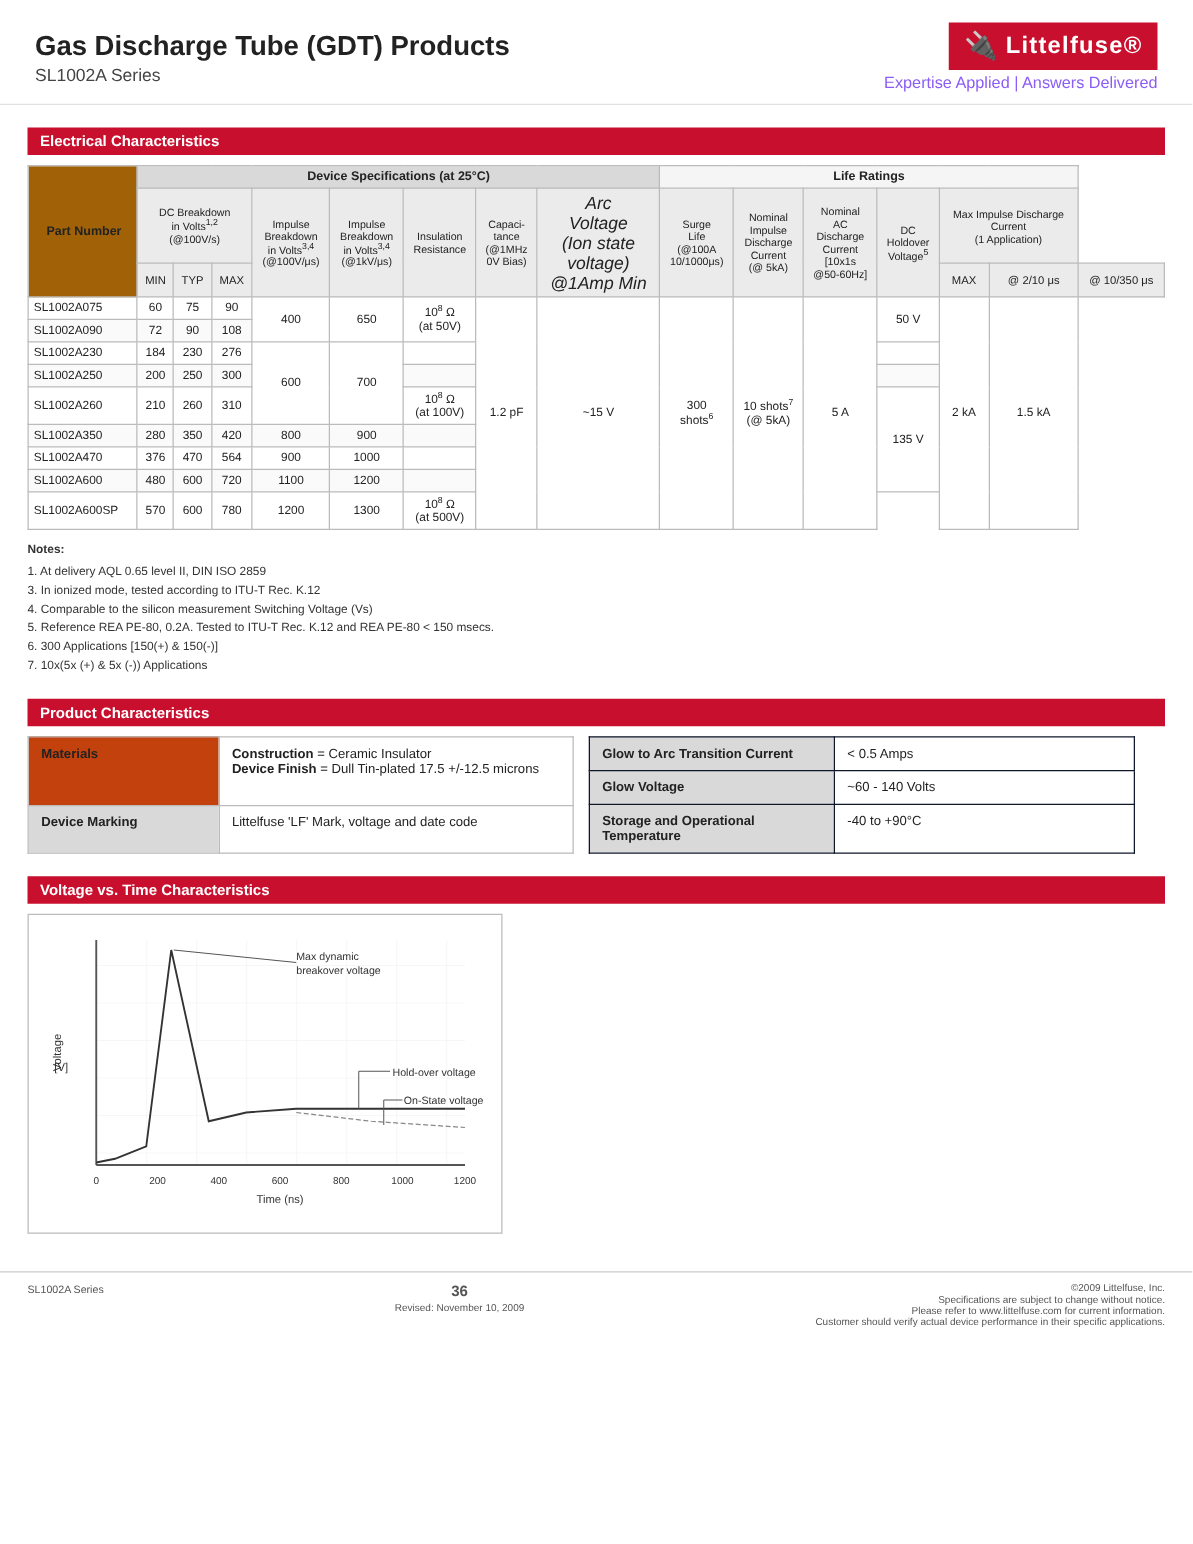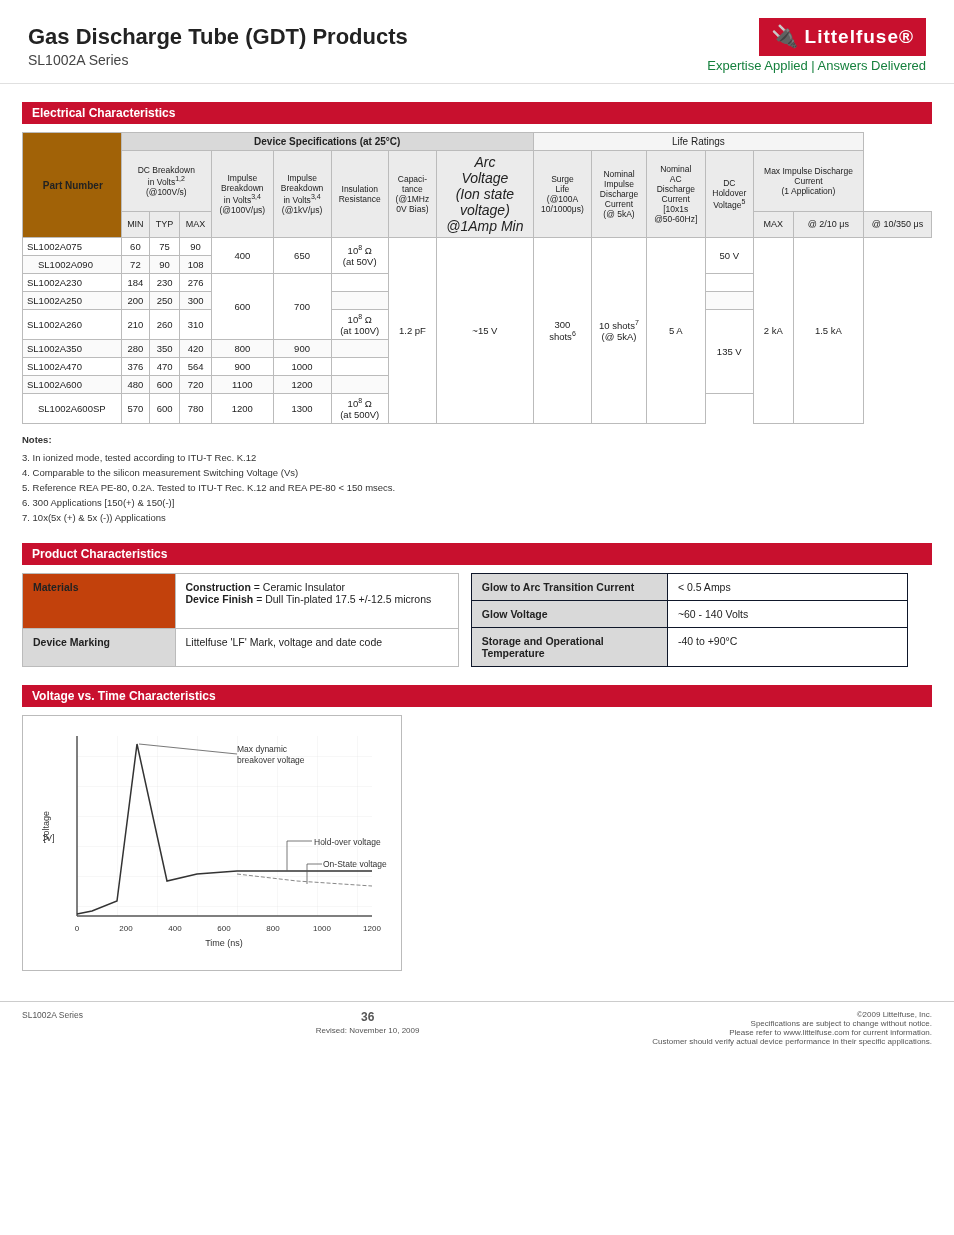--- a/index.html
+++ b/index.html
@@ -39,21 +39,21 @@
       color: #fff;
       font-size: 20px;
       font-weight: bold;
       padding: 6px 12px;
       display: flex;
       align-items: center;
       gap: 6px;
     }
     .logo-text {
       font-size: 13px;
-      color: #15803d;
+      color: #8b5cf6;
       margin-top: 2px;
     }
     
     .section {
       margin: 18px 22px 0 22px;
     }
     .section-title {
       background: #c8102e;
       color: #fff;
       font-weight: bold;
@@ -83,21 +83,21 @@
       font-size: 9px;
     }
     .elec-table .part-col {
       background: #a16207;
       font-weight: bold;
       text-align: left;
       padding-left: 6px;
     }
     .elec-table .life-ratings-header {
       background: #f5f5f5;
-      font-weight: normal;
+      font-weight: bold;
     }
     .elec-table td.data {
       background: #fff;
     }
     .elec-table tr:nth-child(even) td.data { background: #fafafa; }
     
     .notes {
       margin: 8px 22px 0 22px;
       font-size: 9.5px;
       color: #333;
@@ -233,21 +233,21 @@
           <td class="data" rowspan="9">1.2 pF</td>
           <td class="data" rowspan="9">~15 V</td>
           <td class="data" rowspan="9">300<br>shots<sup>6</sup></td>
           <td class="data" rowspan="9">10 shots<sup>7</sup><br>(@ 5kA)</td>
           <td class="data" rowspan="9">5 A</td>
           <td class="data" rowspan="2">50 V</td>
           <td class="data" rowspan="9">2 kA</td>
           <td class="data" rowspan="9">1.5 kA</td>
         </tr>
         <tr>
-          <td class="data" style="text-align: left; padding-left: 15px; font-size: 9.5px;">SL1002A090</td>
+          <td class="data" style="text-align: left; padding-left: 4px; font-size: 9.5px;">SL1002A090</td>
           <td class="data">72</td>
           <td class="data">90</td>
           <td class="data">108</td>
         </tr>
         <tr>
           <td class="data" style="text-align: left; padding-left: 4px; font-size: 9.5px;">SL1002A230</td>
           <td class="data">184</td>
           <td class="data">230</td>
           <td class="data">276</td>
           <td class="data" rowspan="3">600</td>
@@ -292,35 +292,36 @@
         <tr>
           <td class="data" style="text-align: left; padding-left: 4px; font-size: 9.5px;">SL1002A600</td>
           <td class="data">480</td>
           <td class="data">600</td>
           <td class="data">720</td>
           <td class="data">1100</td>
           <td class="data">1200</td>
           <td class="data"></td>
         </tr>
         <tr>
-          <td class="data" style="text-align: left; padding-left: 15px; font-size: 9.5px;">SL1002A600SP</td>
+          <td class="data" style="text-align: left; padding-left: 4px; font-size: 9.5px;">SL1002A600SP</td>
           <td class="data">570</td>
           <td class="data">600</td>
           <td class="data">780</td>
           <td class="data">1200</td>
           <td class="data">1300</td>
           <td class="data">10<sup>8</sup> Ω<br>(at 500V)</td>
         </tr>
       </tbody>
   </table>
 </div>
 
 <div class="notes">
   <div style="font-weight:bold;margin-bottom:2px;">Notes:</div>
   <div id="notes-list">
+      <div>1. At delivery AQL 0.65 level II, DIN ISO 2859</div>
       <div>3. In ionized mode, tested according to ITU-T Rec. K.12</div>
       <div>4. Comparable to the silicon measurement Switching Voltage (Vs)</div>
       <div>5. Reference REA PE-80, 0.2A. Tested to ITU-T Rec. K.12 and REA PE-80 &lt; 150 msecs.</div>
       <div>6. 300 Applications [150(+) &amp; 150(-)]</div>
       <div>7. 10x(5x (+) &amp; 5x (-)) Applications</div>
     </div>
 </div>
 
 <div class="section" style="margin-top:18px;">
   <div class="section-title">Product Characteristics</div>

